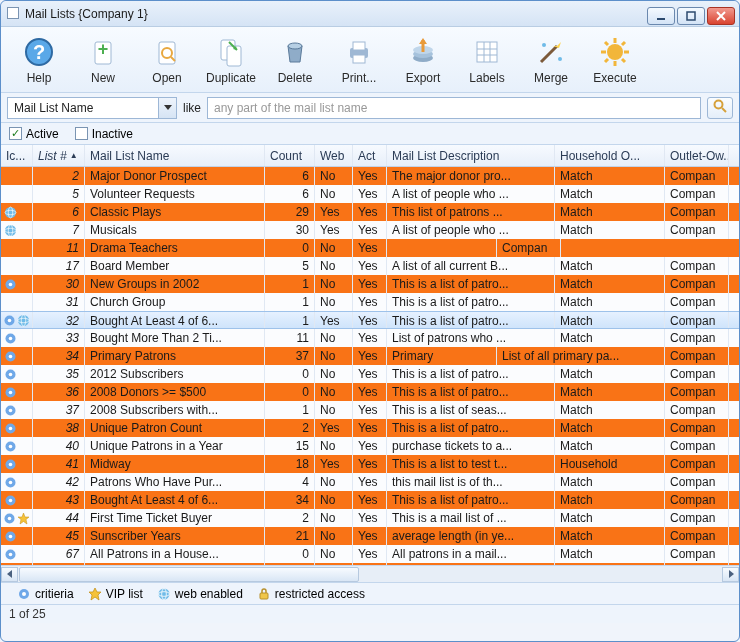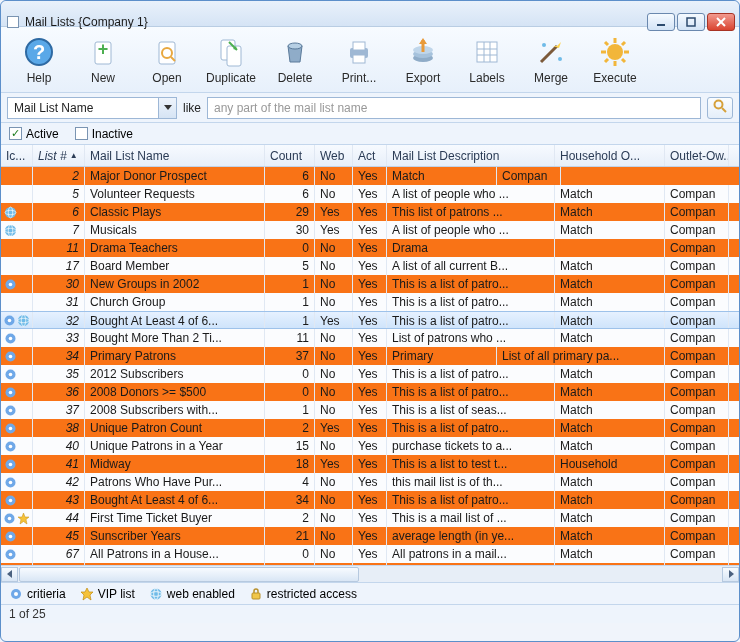--- a/index.html
+++ b/index.html
@@ -12,22 +12,21 @@
     height: 642px;
     overflow: hidden;
     border: 1px solid #5c8fca;
     border-radius: 6px;
   }
   .titlebar {
     height: 26px;
     background: linear-gradient(#e9f1fb, #d5e4f5);
     border-bottom: 1px solid #b9cde3;
     display: flex;
-    align-items: center;
-    padding: 16px 4px 0 6px;
+    padding: 6px 4px 0 6px;
     border-radius: 6px 6px 0 0;
   }
   .titlebar .chk {
     width: 12px; height: 12px;
     border: 1px solid #7a94b2;
     background: #fff;
     margin-right: 6px;
   }
   .titlebar .title { color: #1a1a1a; flex: 1; }
   .winbtns { display: flex; gap: 2px; }
@@ -192,21 +191,21 @@
   }
   .hscroll .sbtn { width:17px; height:15px; background:linear-gradient(#f7fbff,#d9e6f5); border:1px solid #b6c9df; display:flex; align-items:center; justify-content:center; cursor:pointer;}
   .hscroll .track { flex:1; position:relative; height:15px; }
   .hscroll .thumb { position:absolute; left:1px; top:0; width:340px; height:15px; background:linear-gradient(#f7fbff,#d9e6f5); border:1px solid #b6c9df; border-radius:2px; cursor:pointer;}
 
   .legend {
     height:22px;
     display:flex;
     align-items:center;
     gap:14px;
-    padding:0 8px;
+    padding:0 16px;
     background:#eef4fc;
     border-bottom:1px solid #c3d6ec;
   }
   .legend .item { display:flex; align-items:center; gap:4px; }
 
   .status {
     height:18px;
     padding:0 8px;
     display:flex;
     align-items:center;
@@ -403,20 +402,21 @@
     <div class="col col-outlet">Outlet-Ow...</div>
   </div>
   <div class="gbody" id="gbody">
       <div class="grow">
         <div class="cell col-ic"></div>
         <div class="cell col-num">2</div>
         <div class="cell col-name">Major Donor Prospect</div>
         <div class="cell col-cnt">6</div>
         <div class="cell col-web">No</div>
         <div class="cell col-act">Yes</div>
+        <div class="cell col-desc">The major donor pro...</div>
         <div class="cell col-house">Match</div>
         <div class="cell col-outlet">Compan</div>
       </div>
       <div class="grow">
         <div class="cell col-ic"></div>
         <div class="cell col-num">5</div>
         <div class="cell col-name">Volunteer Requests</div>
         <div class="cell col-cnt">6</div>
         <div class="cell col-web">No</div>
         <div class="cell col-act">Yes</div>
@@ -462,21 +462,20 @@
         <div class="cell col-house">Match</div>
         <div class="cell col-outlet">Compan</div>
       </div>
       <div class="grow">
         <div class="cell col-ic"></div>
         <div class="cell col-num">11</div>
         <div class="cell col-name">Drama Teachers</div>
         <div class="cell col-cnt">0</div>
         <div class="cell col-web">No</div>
         <div class="cell col-act">Yes</div>
-        <div class="cell col-desc">Drama</div>
         <div class="cell col-house"></div>
         <div class="cell col-outlet">Compan</div>
       </div>
       <div class="grow">
         <div class="cell col-ic"></div>
         <div class="cell col-num">17</div>
         <div class="cell col-name">Board Member</div>
         <div class="cell col-cnt">5</div>
         <div class="cell col-web">No</div>
         <div class="cell col-act">Yes</div>

